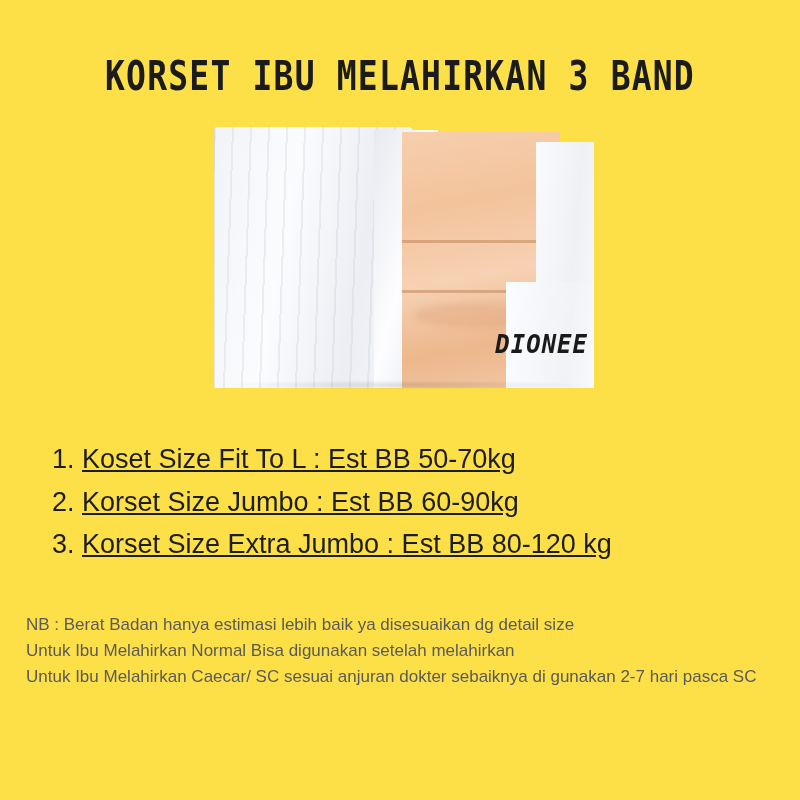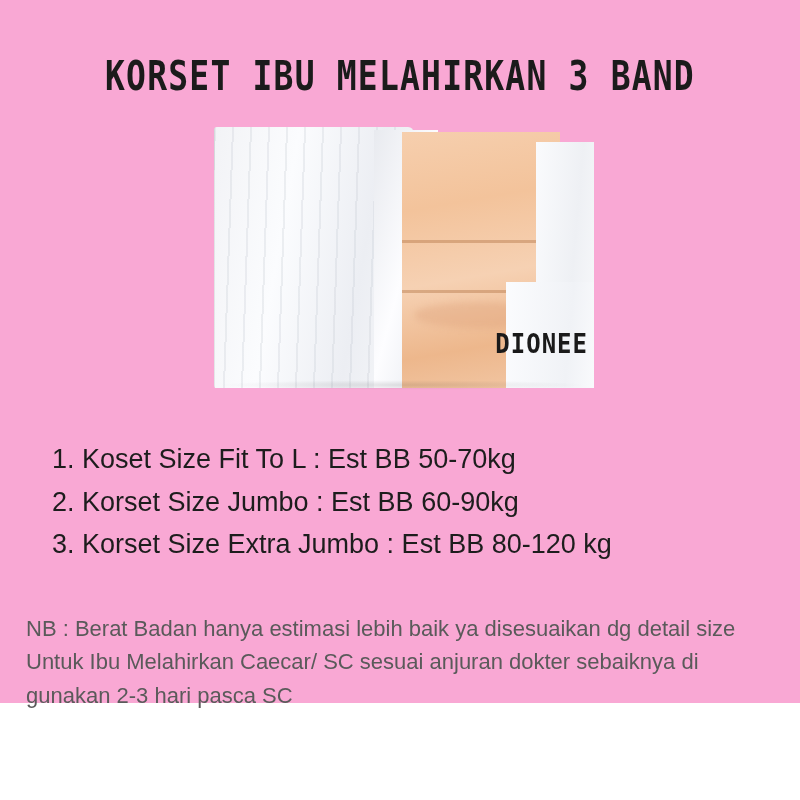--- a/index.html
+++ b/index.html
@@ -9,22 +9,22 @@
   body {
     width: 800px;
     height: 800px;
     background: #ffffff;
     font-family: "Liberation Sans", sans-serif;
     overflow: hidden;
   }
   .poster {
     position: relative;
     width: 800px;
-    height: 703px;
-    background: #f9a8d4;
+    height: 800px;
+    background: #fde047;
     box-sizing: border-box;
   }
 
   
   .title {
     position: absolute;
     left: 0;
     top: 52px;
     width: 800px;
     text-align: center;
@@ -38,20 +38,21 @@
     transform-origin: center top;
   }
 
   
   .photo {
     position: absolute;
     left: 206px;
     top: 120px;
     width: 390px;
     height: 268px;
+    font-style: italic;
   }
   .photo-inner {
     position: absolute;
     inset: 0;
     overflow: hidden;
   }
   
   .band-white-left {
     position: absolute;
     left: 8px;
@@ -158,30 +159,31 @@
     line-height: 1.58;
     white-space: nowrap;
   }
   .size-num {
     width: 30px;
     flex: 0 0 30px;
     text-align: left;
   }
   .size-text {
     flex: 1 1 auto;
+    text-decoration: underline;
   }
 
   
   .notes {
     position: absolute;
     left: 26px;
     top: 612px;
     width: 752px;
     color: #5a5a5a;
-    font-size: 22px;
+    font-size: 17px;
     line-height: 1.52;
   }
   .note-line {
     white-space: pre-wrap;
   }
 </style>
 </head>
 <body>
 
 <div class="poster">
@@ -214,16 +216,17 @@
       <span class="size-text">Korset Size Jumbo : Est BB 60-90kg</span>
     </div>
     <div class="size-row">
       <span class="size-num">3.</span>
       <span class="size-text">Korset Size Extra Jumbo : Est BB 80-120 kg</span>
     </div>
   </div>
 
   <div class="notes">
     <div class="note-line">NB : Berat Badan hanya estimasi lebih baik ya disesuaikan dg detail size</div>
-    <div class="note-line">Untuk Ibu Melahirkan Caecar/ SC sesuai anjuran dokter sebaiknya di gunakan 2-3 hari pasca SC</div>
+    <div class="note-line">Untuk Ibu Melahirkan Normal Bisa digunakan setelah melahirkan</div>
+    <div class="note-line">Untuk Ibu Melahirkan Caecar/ SC sesuai anjuran dokter sebaiknya di gunakan 2-7 hari pasca SC</div>
   </div>
 
 </div>
 
 </body></html>

